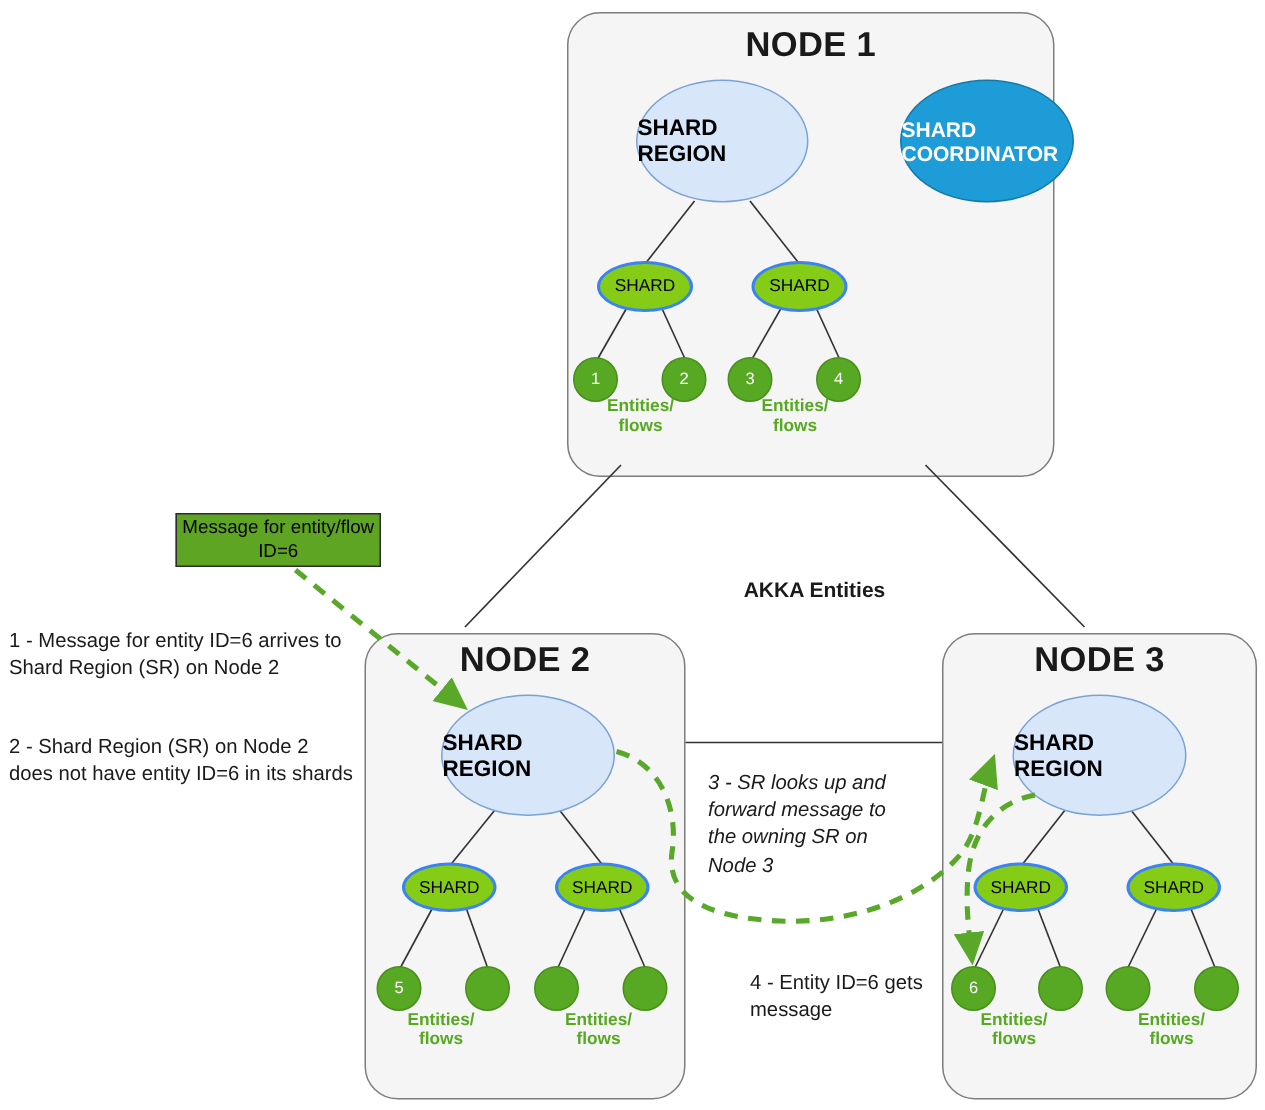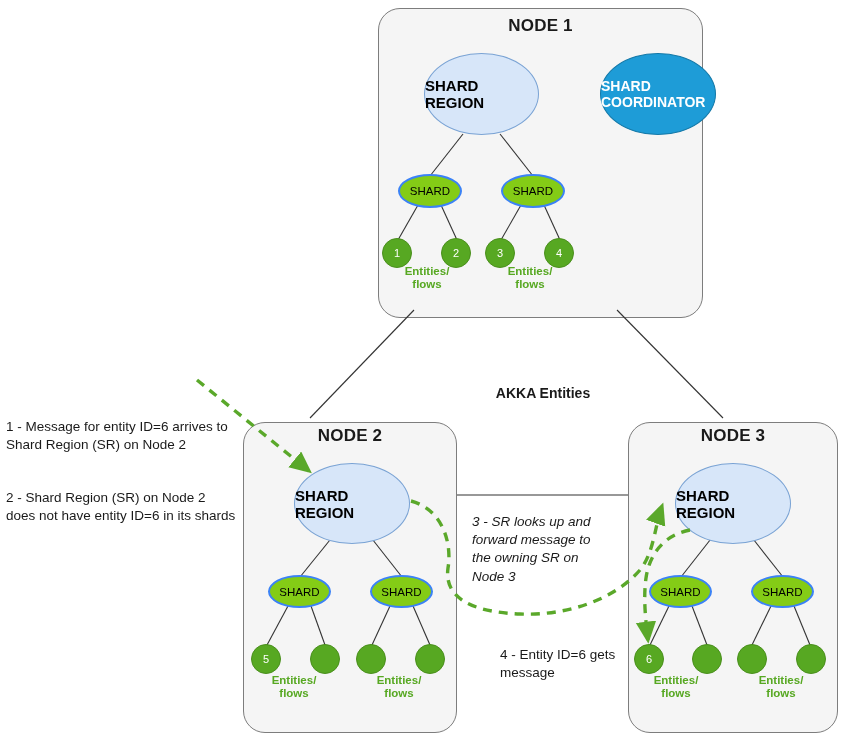--- a/index.html
+++ b/index.html
@@ -31,21 +31,21 @@
     position: absolute;
     background: #f5f5f5;
     border: 1px solid #7d7d7d;
     border-radius: 22px;
     box-sizing: border-box;
   }
   .node-title {
     position: absolute;
     width: 100%;
     text-align: center;
-    font-size: 17px;
+    font-size: 23px;
     font-weight: bold;
     color: #1a1a1a;
     letter-spacing: 0.2px;
   }
   .ellipse {
     position: absolute;
     box-sizing: border-box;
     display: flex;
     align-items: center;
     justify-content: center;
@@ -164,20 +164,22 @@
   <div class="entity" style="left:485px; top:238px;">3</div>
   <div class="entity" style="left:544px; top:238px;">4</div>
 
   <div class="ef-label" style="left:388px; top:265px; width:78px;">Entities/
 flows</div>
   <div class="ef-label" style="left:491px; top:265px; width:78px;">Entities/
 flows</div>
 
   <div class="cluster-label" style="left:438px; top:385px; width:210px;">AKKA Entities</div>
 
+  <div class="msg-box" style="left:117px; top:342px; width:137px; height:36px;">Message for entity/flow
+ID=6</div>
 
   <div class="node-box" style="left:243px; top:422px; width:214px; height:311px;"></div>
   <div class="node-title" style="left:243px; top:426px; width:214px;">NODE 2</div>
 
   <svg class="layer">
     <line x1="334" y1="535" x2="300" y2="577" stroke="#333333" stroke-width="1.1"></line>
     <line x1="369" y1="535" x2="402" y2="577" stroke="#333333" stroke-width="1.1"></line>
     <line x1="288" y1="606" x2="267" y2="645" stroke="#333333" stroke-width="1.1"></line>
     <line x1="311" y1="606" x2="325" y2="645" stroke="#333333" stroke-width="1.1"></line>
     <line x1="390" y1="606" x2="372" y2="645" stroke="#333333" stroke-width="1.1"></line>

